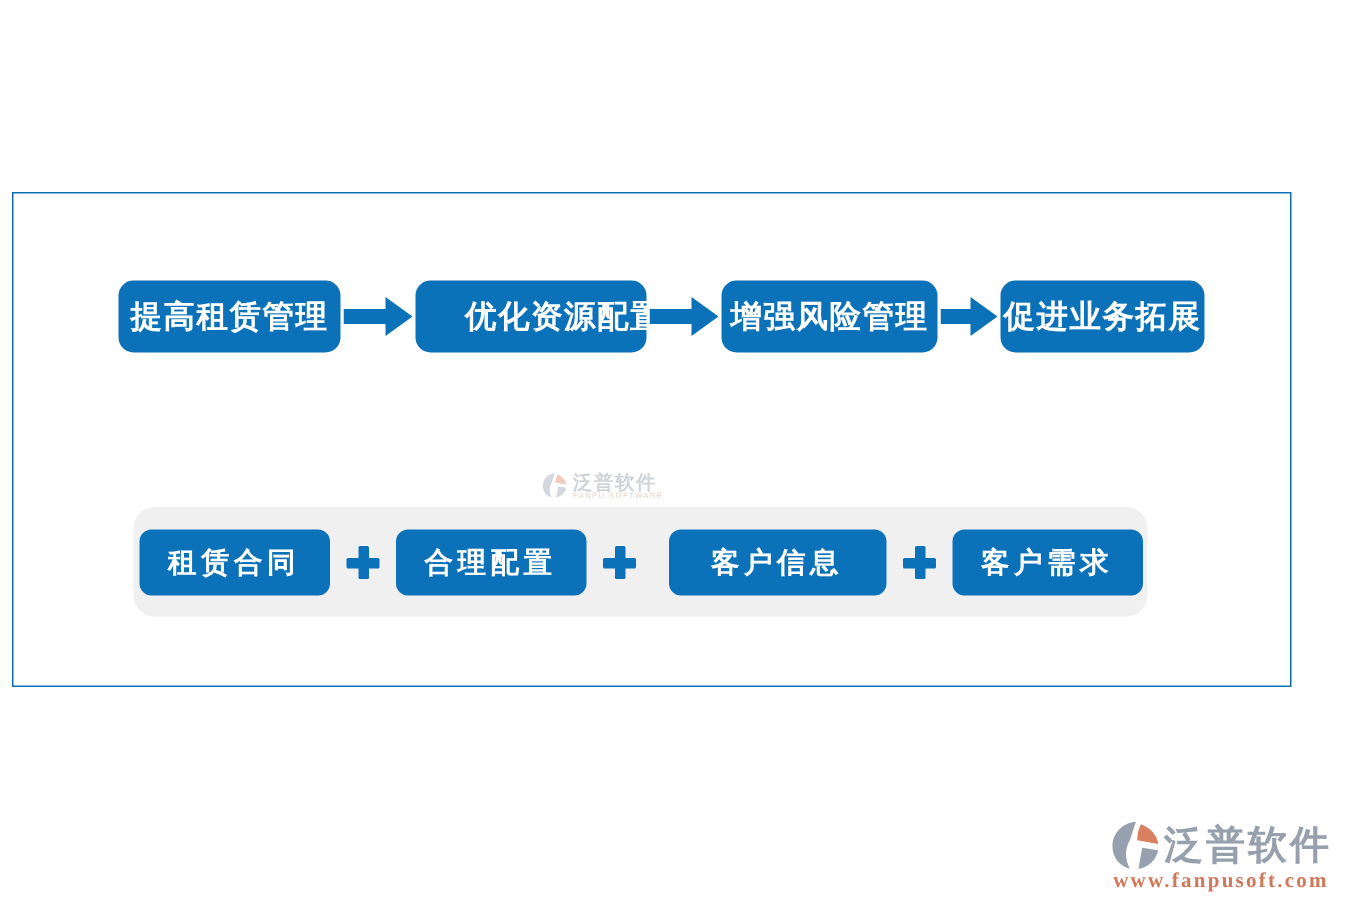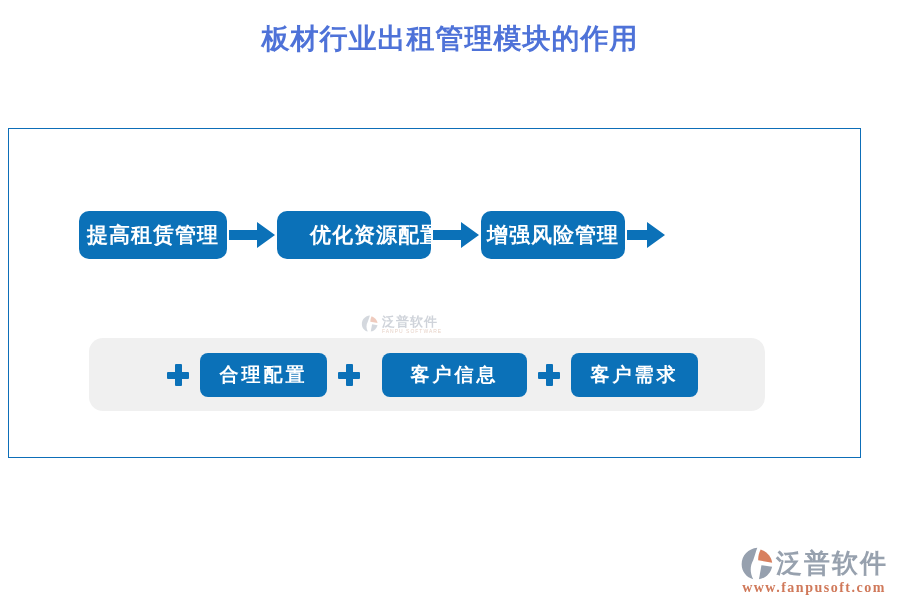--- a/index.html
+++ b/index.html
@@ -30,21 +30,21 @@
     top: 128px;
     width: 853px;
     height: 330px;
     border: 1.5px solid #0d6eb8;
     background: #ffffff;
   }
   
   .flow-row {
     position: absolute;
     left: 70px;
-    top: 82px;
+    top: 58px;
     display: flex;
     align-items: center;
   }
   .flow-btn {
     height: 48px;
     background: #0b71b8;
     border-radius: 10px;
     color: #ffffff;
     font-weight: bold;
     font-size: 21px;
@@ -162,52 +162,53 @@
     color: #d0795a;
     letter-spacing: 1.5px;
     margin-top: 0px;
   }
 </style>
 </head>
 <body>
 
 <div class="page">
 
-  <div class="title">板材行业出租管理模块的作用</div>
 
   <div class="main-box">
 
     <div class="flow-row">
       <div class="flow-btn w148">提高租赁管理</div>
       <svg class="arrow" width="46" height="26" viewBox="0 0 46 26">
           <path d="M0 8 H28 V0 L46 13 L28 26 V18 H0 Z" fill="#0b71b8"></path>
         </svg>
       <div class="flow-btn w154">优化资源配置</div>
       <svg class="arrow" width="46" height="26" viewBox="0 0 46 26">
           <path d="M0 8 H28 V0 L46 13 L28 26 V18 H0 Z" fill="#0b71b8"></path>
         </svg>
       <div class="flow-btn w144">增强风险管理</div>
       <svg class="arrow" width="38" height="26" viewBox="0 0 38 26">
           <path d="M0 8 H20 V0 L38 13 L20 26 V18 H0 Z" fill="#0b71b8"></path>
         </svg>
+      <div class="flow-btn w136">促进业务拓展</div>
     </div>
 
     <div class="watermark">
       <svg width="17" height="17" viewBox="0 0 40 40">
         <path fill="#96a0ae" d="M21 1 C 10 2 2 10 2 21 C 2 30 8 37 16 39 C 12 31 12 23 16 16 C 18 11 19 6 21 1 Z"></path>
         <path fill="#d8805f" d="M25 3 C 33 6 38 12 39 19 L 22 16 C 22 11 23 7 25 3 Z"></path>
         <path fill="#96a0ae" d="M39 24 C 37 32 31 38 23 39 L 26 22 Z"></path>
       </svg>
       <div>
         <div class="wm-name">泛普软件</div>
         <div class="wm-sub">FANPU SOFTWARE</div>
       </div>
     </div>
 
     <div class="module-panel">
+      <div class="mod-btn mw127">租赁合同</div>
       <span class="plus"></span>
       <div class="mod-btn mw127">合理配置</div>
       <span class="plus"></span>
       <div class="mod-btn mw145">客户信息</div>
       <span class="plus"></span>
       <div class="mod-btn mw127">客户需求</div>
     </div>
 
   </div>
 

